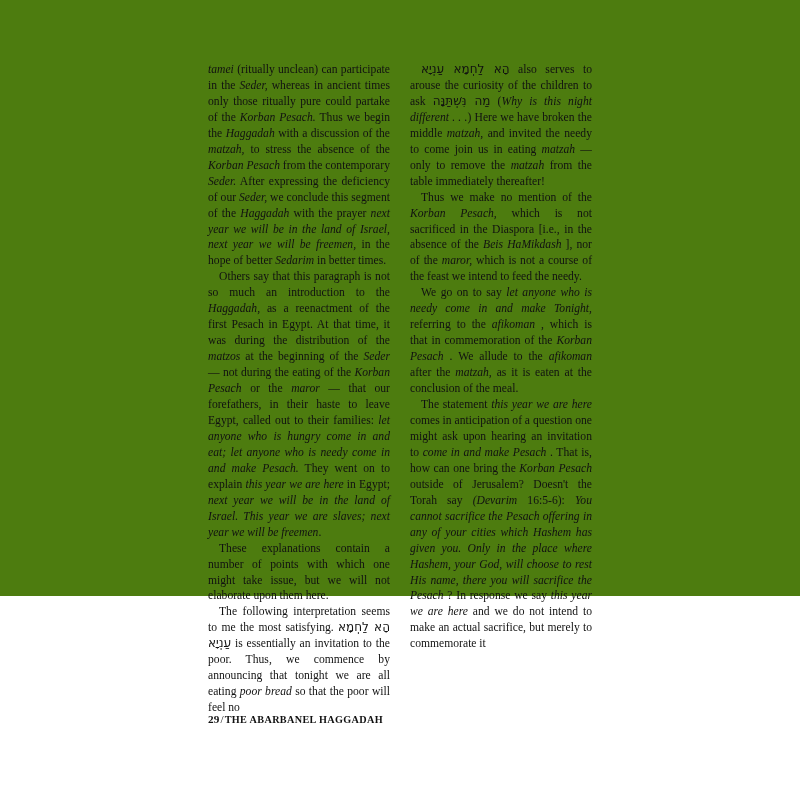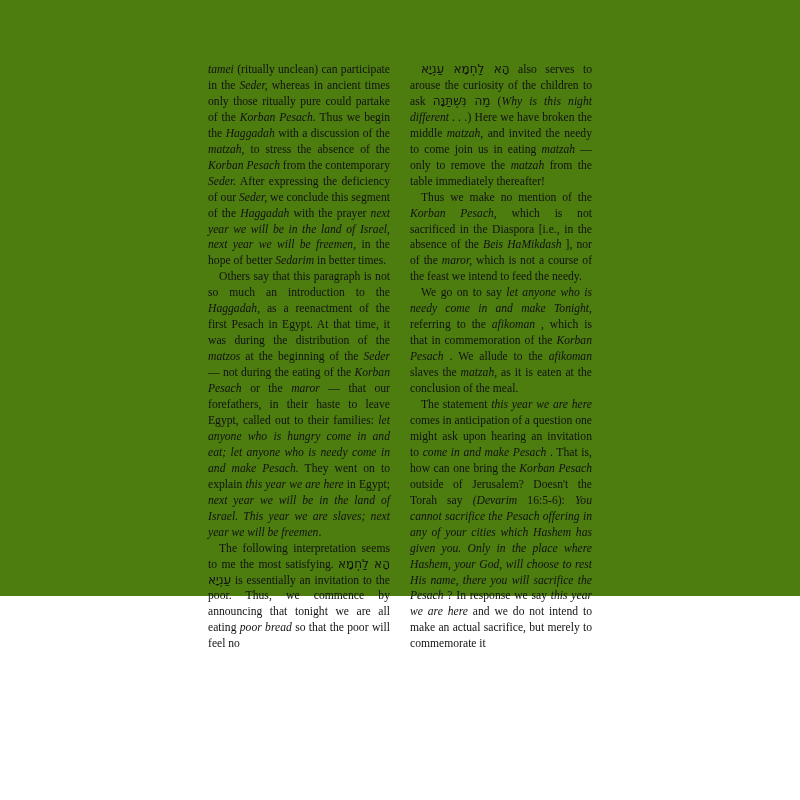--- a/index.html
+++ b/index.html
@@ -91,24 +91,28 @@
 </style>
 </head>
 <body>
 
 <div id="page">
 
   <div id="columns">
     <div class="col col-left">
         <p><i>tamei</i><span> (ritually unclean) can participate in the </span><i>Seder,</i><span> whereas in ancient times only those ritually pure could partake of the </span><i>Korban Pesach.</i><span> Thus we begin the </span><i>Haggadah</i><span> with a discussion of the </span><i>matzah,</i><span> to stress the absence of the </span><i>Korban Pesach</i><span> from the contemporary </span><i>Seder.</i><span> After expressing the deficiency of our </span><i>Seder,</i><span> we conclude this segment of the </span><i>Haggadah</i><span> with the prayer </span><i>next year we will be in the land of Israel, next year we will be freemen,</i><span> in the hope of better </span><i>Sedarim</i><span> in better times.</span></p>
         <p class="indent"><span>Others say that this paragraph is not so much an introduction to the </span><i>Haggadah</i><span>, as a reenactment of the first Pesach in Egypt. At that time, it was during the distribution of the </span><i>matzos</i><span> at the beginning of the </span><i>Seder</i><span> — not during the eating of the </span><i>Korban Pesach</i><span> or the </span><i>maror</i><span> — that our forefathers, in their haste to leave Egypt, called out to their families: </span><i>let anyone who is hungry come in and eat; let anyone who is needy come in and make Pesach.</i><span> They went on to explain </span><i>this year we are here</i><span> in Egypt; </span><i>next year we will be in the land of Israel. This year we are slaves; next year we will be freemen</i><span>.</span></p>
+        <p class="indent"><span>These explanations contain a number of points with which one might take issue, but we will not elaborate upon them here.</span></p>
         <p class="indent lastline-left"><span>The following interpretation seems to me the most satisfying. </span><span class="heb">הָא לַחְמָא עַנְיָא</span><span> is essentially an invitation to the poor. Thus, we commence by announcing that tonight we are all eating </span><i>poor bread</i><span> so that the poor will feel no</span></p>
       </div>
     <div class="col col-right">
         <p class="indent"><span class="heb">הָא לַחְמָא עַנְיָא</span><span> also serves to arouse the curiosity of the children to ask </span><span class="heb">מַה נִּשְׁתַּנָּה</span><span> (</span><i>Why is this night different . . .</i><span>) Here we have broken the middle </span><i>matzah</i><span>, and invited the needy to come join us in eating </span><i>matzah</i><span> — only to remove the </span><i>matzah</i><span> from the table immediately thereafter!</span></p>
         <p class="indent"><span>Thus we make no mention of the </span><i>Korban Pesach,</i><span> which is not sacrificed in the Diaspora [i.e., in the absence of the </span><i>Beis HaMikdash</i><span> ], nor of the </span><i>maror,</i><span> which is not a course of the feast we intend to feed the needy.</span></p>
-        <p class="indent"><span>We go on to say </span><i>let anyone who is needy come in and make Tonight,</i><span> referring to the </span><i>afikoman</i><span> , which is that in commemoration of the </span><i>Korban Pesach</i><span> . We allude to the </span><i>afikoman</i><span> slaves the </span><i>matzah,</i><span> as it is eaten at the conclusion of the meal.</span></p>
+        <p class="indent"><span>We go on to say </span><i>let anyone who is needy come in and make Tonight,</i><span> referring to the </span><i>afikoman</i><span> , which is that in commemoration of the </span><i>Korban Pesach</i><span> . We allude to the </span><i>afikoman</i><span> after the </span><i>matzah,</i><span> as it is eaten at the conclusion of the meal.</span></p>
         <p class="indent lastline-left"><span>The statement </span><i>this year we are here</i><span> comes in anticipation of a question one might ask upon hearing an invitation to </span><i>come in and make Pesach</i><span> . That is, how can one bring the </span><i>Korban Pesach</i><span> outside of Jerusalem? Doesn't the Torah say </span><i>(Devarim</i><span> 16:5-6): </span><i>You cannot sacrifice the Pesach offering in any of your cities which Hashem has given you. Only in the place where Hashem, your God, will choose to rest His name, there you will sacrifice the Pesach</i><span> ? In response we say </span><i>this year we are here</i><span> and we do not intend to make an actual sacrifice, but merely to commemorate it</span></p>
       </div>
   </div>
 
+  <div id="footer">
+    <span class="pageno">29</span><span class="sep">/</span><span class="bookname">THE ABARBANEL HAGGADAH</span>
+  </div>
 
 </div>
 
 </body></html>

